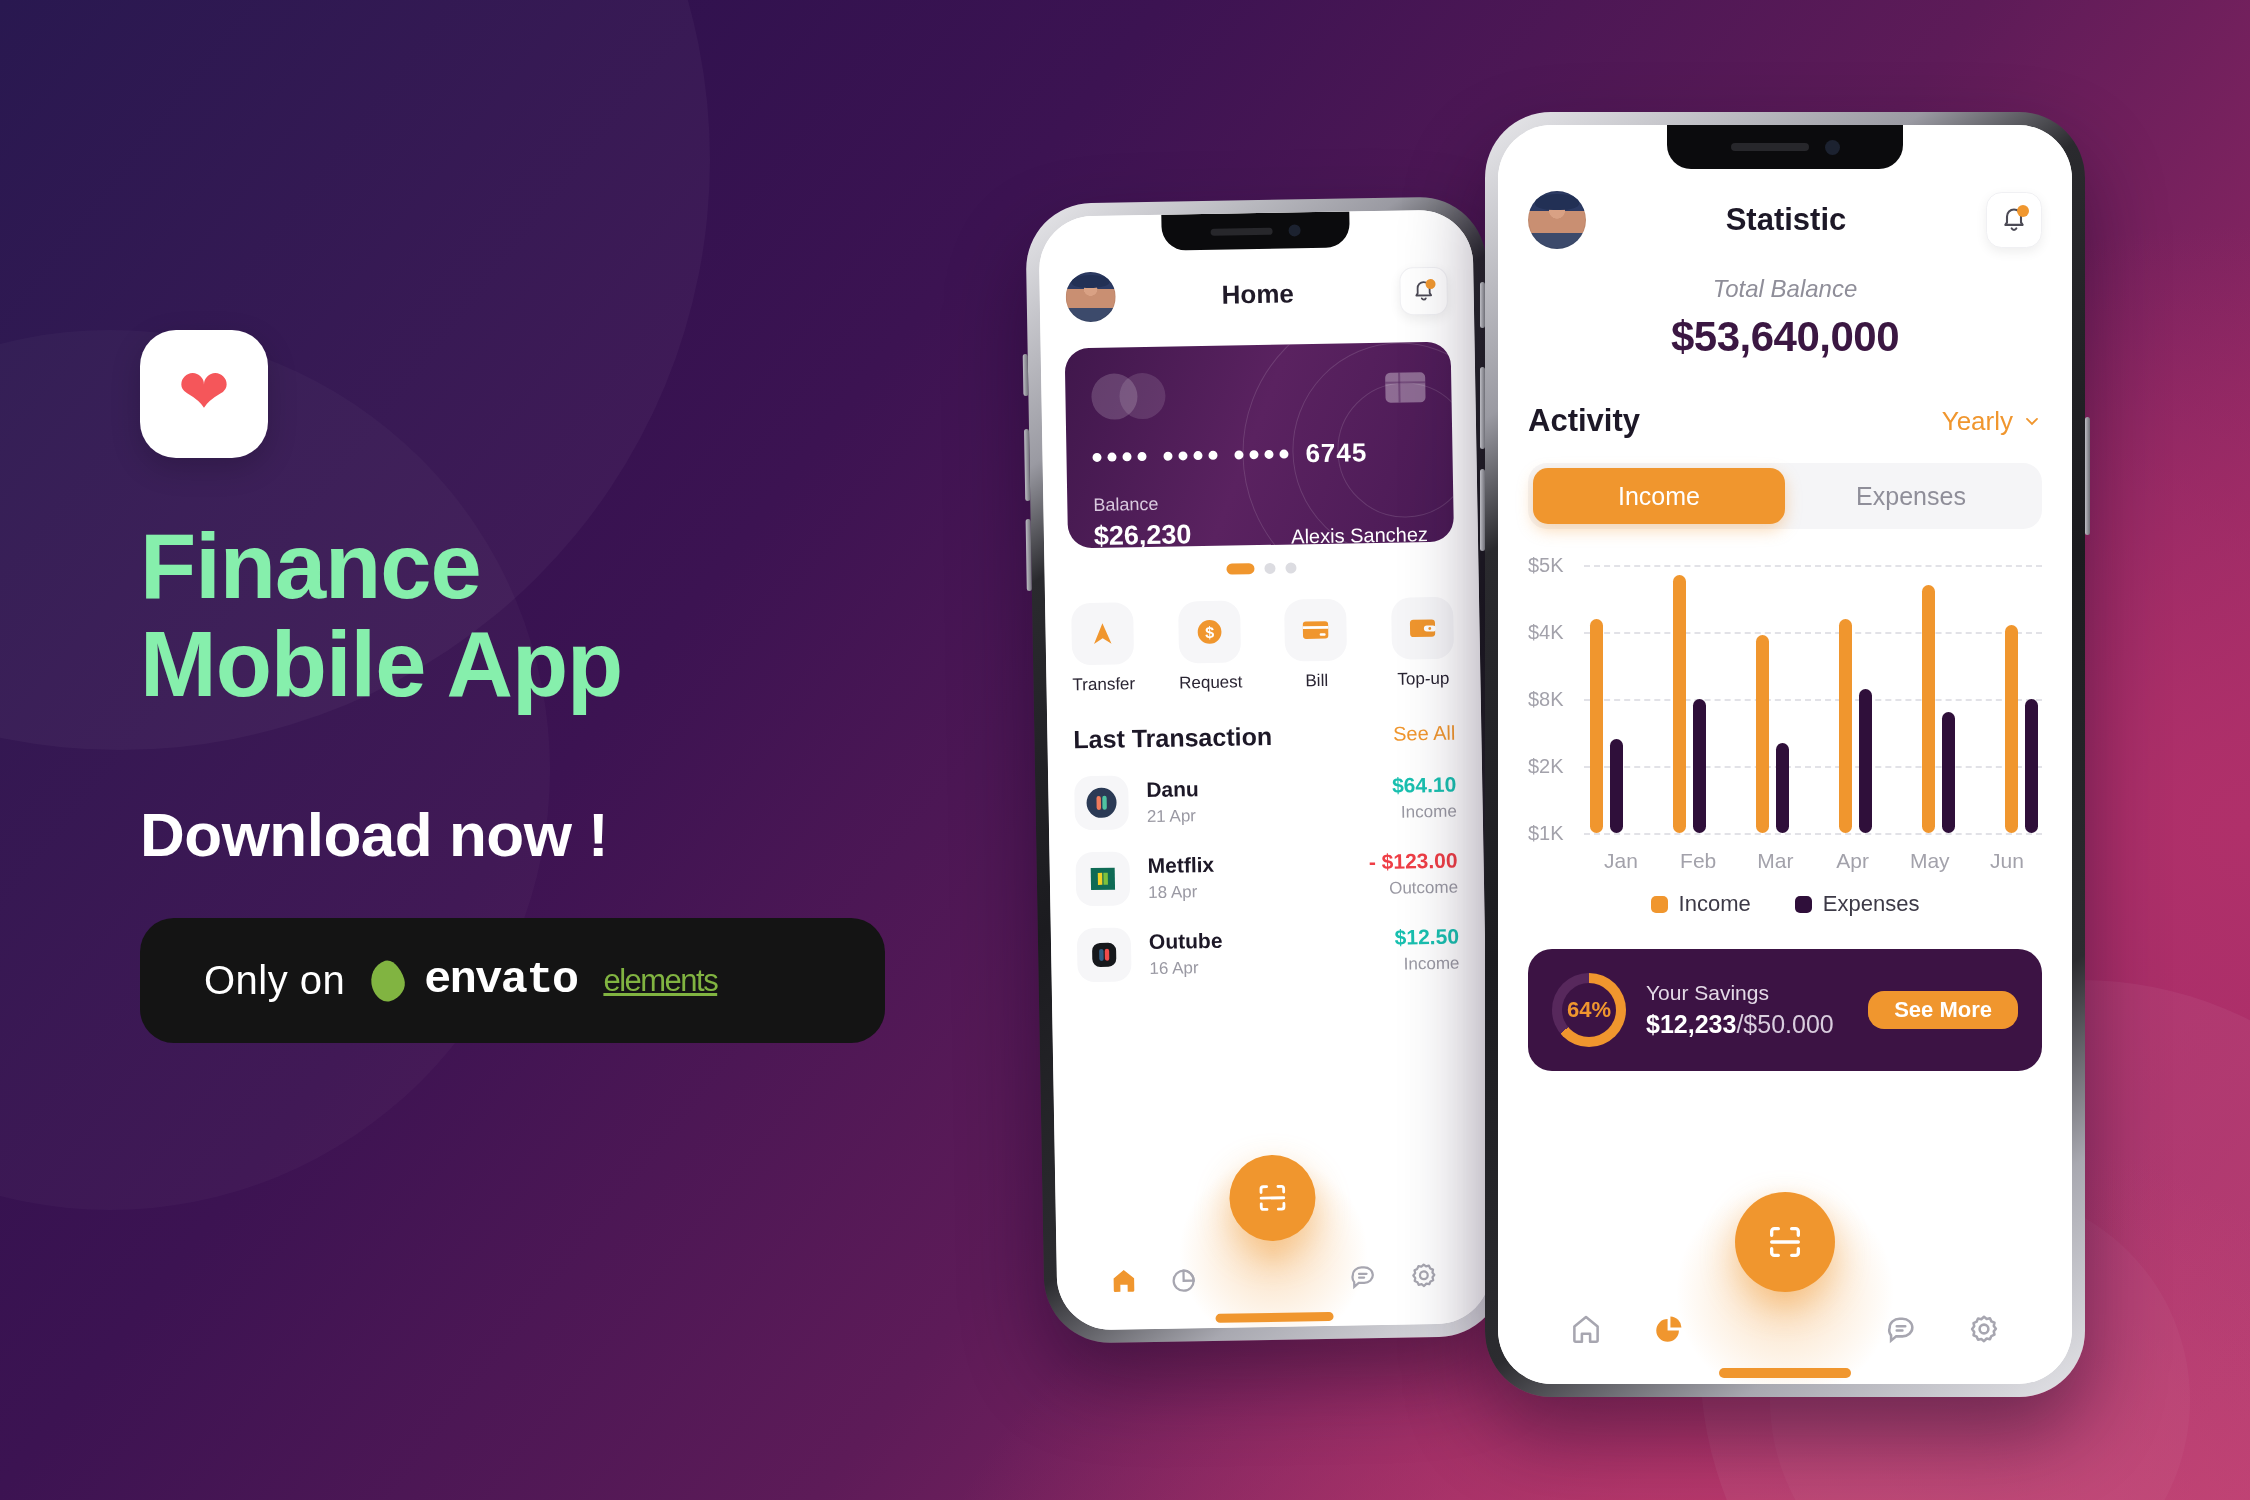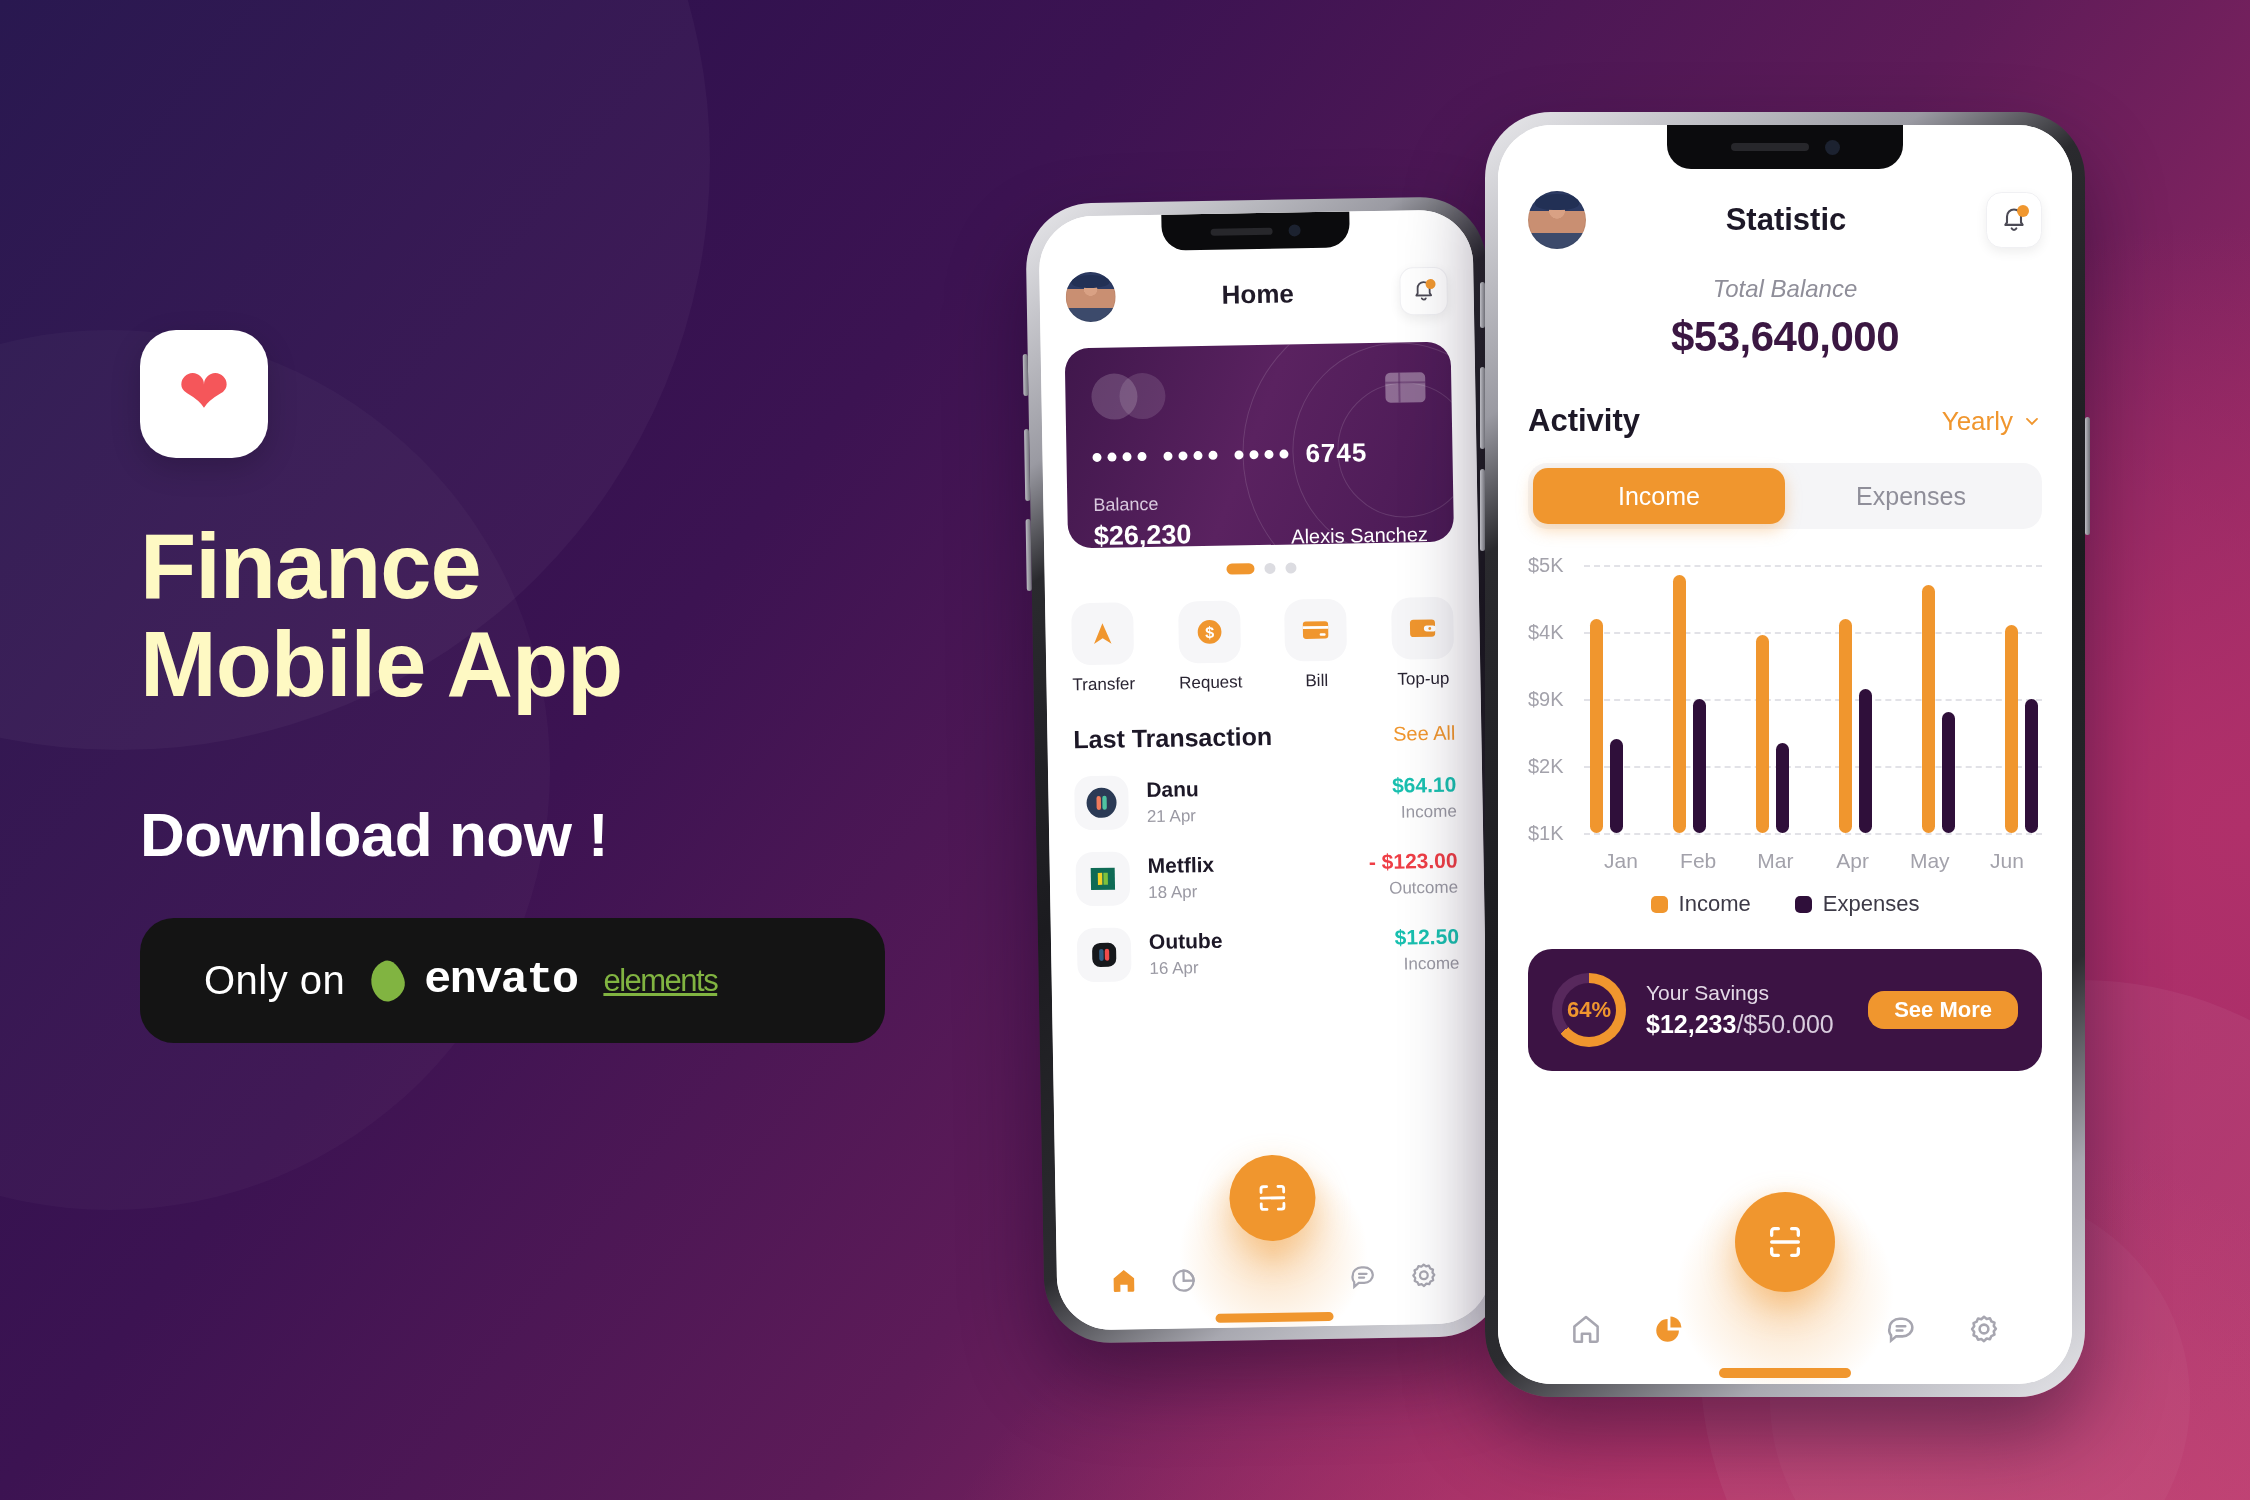--- a/index.html
+++ b/index.html
@@ -33,21 +33,21 @@
 
   .applogo {
     width:128px; height:128px; border-radius:36px;
     background:#ffffff; display:flex; align-items:center; justify-content:center;
     box-shadow:0 10px 30px rgba(0,0,0,.18);
   }
   .heart { font-size:62px; color:#f5565a; line-height:1; margin-top:-4px; }
 
   .headline {
     margin-top:60px;
-    font-size:92px; font-weight:bold; color:#fef9c3;
+    font-size:92px; font-weight:bold; color:#86efac;
     line-height:1.06; letter-spacing:-1px;
   }
   .subhead {
     margin-top:44px;
     font-size:38px; color:#e5d2e6; line-height:1.45; font-weight:normal;
   }
   .download {
     margin-top:86px;
     font-size:62px; font-weight:bold; color:#ffffff; letter-spacing:-0.5px;
   }
@@ -488,21 +488,21 @@
       </div>
 
       <div class="seg" style="margin:24px 30px 0 30px;">
         <div class="seg-item on">Income</div>
         <div class="seg-item">Expenses</div>
       </div>
 
       <div class="chart" style="margin:36px 30px 0 30px; height:268px;">
         <div class="ytick" style="top:0;">$5K</div>
         <div class="ytick" style="top:25%;">$4K</div>
-        <div class="ytick" style="top:50%;">$9K</div>
+        <div class="ytick" style="top:50%;">$8K</div>
         <div class="ytick" style="top:75%;">$2K</div>
         <div class="ytick" style="top:100%;">$1K</div>
 
         <div class="grid-line" style="top:0;"></div>
         <div class="grid-line" style="top:25%;"></div>
         <div class="grid-line" style="top:50%;"></div>
         <div class="grid-line" style="top:75%;"></div>
         <div class="grid-line" style="top:100%;"></div>
 
         <div class="bars" id="barsHost">

